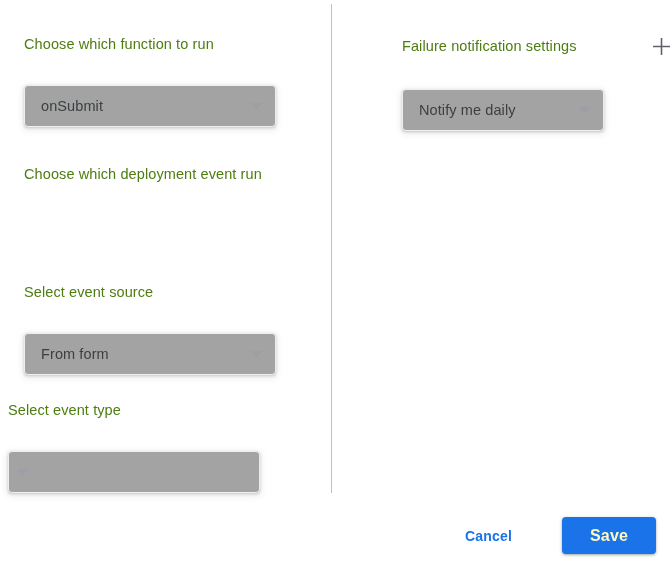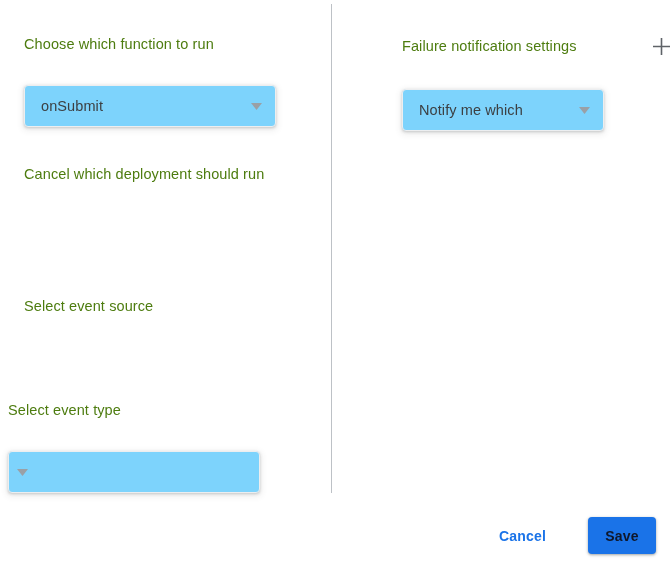--- a/index.html
+++ b/index.html
@@ -49,21 +49,21 @@
     line-height: 20px;
     letter-spacing: 0.1px;
     white-space: nowrap;
   }
 
   
   .select-control {
     position: relative;
     box-sizing: border-box;
     height: 42px;
-    background: #7dd3fc;
+    background: #a3a3a3;
     border: 1px solid #eceef0;
     border-radius: 4px;
     box-shadow: 0 1px 3px 0 rgba(60,64,67,0.26), 0 2px 6px 2px rgba(60,64,67,0.08);
     display: flex;
     align-items: center;
     cursor: pointer;
     user-select: none;
   }
   .select-value {
     flex: 1 1 auto;
@@ -82,21 +82,21 @@
     display: flex;
     align-items: center;
     justify-content: center;
     margin-right: 6px;
   }
   .select-arrow svg { display: block; }
 
   
   .group-function   { left: 24px; top: 34px;  width: 252px; }
   .group-deployment { left: 24px; top: 164px; width: 252px; }
-  .group-source     { left: 24px; top: 296px; width: 252px; }
+  .group-source     { left: 24px; top: 282px; width: 252px; }
   .group-type       { left: 8px; top: 400px; width: 252px; }
   .column-left .select-control { margin-top: 31px; width: 252px; }
 
   
   .group-notification { left: 70px; top: 34px; width: 285px; }
   .notification-header {
     display: flex;
     align-items: center;
     width: 285px;
   }
@@ -117,45 +117,45 @@
   .add-notification-button svg { display: block; }
   .column-right .select-control { margin-top: 31px; width: 202px; }
 
   
   .action-bar {
     position: absolute;
     right: 15px;
     top: 517px;
     display: flex;
     align-items: center;
-    gap: 4px;
+    gap: 12px;
   }
   .cancel-button {
     background: none;
     border: none;
     font-family: "Liberation Sans", sans-serif;
     font-size: 14px;
     font-weight: bold;
     color: #1a73e8;
     letter-spacing: 0.2px;
     padding: 10px 12px;
     border-radius: 4px;
     cursor: pointer;
     margin-right: 26px;
   }
   .save-button {
     background: #1a73e8;
     border: none;
     border-radius: 4px;
     font-family: "Liberation Sans", sans-serif;
-    font-size: 14px;
+    font-size: 16px;
     font-weight: bold;
-    color: #0f172a;
+    color: #fef9c3;
     letter-spacing: 0.2px;
-    width: 68px;
+    width: 94px;
     height: 37px;
     cursor: pointer;
     box-shadow: 0 1px 2px 0 rgba(60,64,67,0.30), 0 1px 3px 1px rgba(60,64,67,0.15);
   }
 </style>
 </head>
 <body>
 
 <div id="page-root">
 
@@ -169,25 +169,33 @@
         <span class="select-value">onSubmit</span>
         <span class="select-arrow">
           <svg width="11" height="7" viewBox="0 0 11 7" aria-hidden="true">
             <path d="M0 0 L11 0 L5.5 7 Z" fill="#9aa0a6"></path>
           </svg>
         </span>
       </div>
     </div>
 
     <div class="field-group group-deployment">
-      <div class="field-label">Cancel which deployment should run</div>
+      <div class="field-label">Choose which deployment event run</div>
     </div>
 
     <div class="field-group group-source">
       <div class="field-label">Select event source</div>
+      <div class="select-control">
+        <span class="select-value">From form</span>
+        <span class="select-arrow">
+          <svg width="11" height="7" viewBox="0 0 11 7" aria-hidden="true">
+            <path d="M0 0 L11 0 L5.5 7 Z" fill="#9aa0a6"></path>
+          </svg>
+        </span>
+      </div>
     </div>
 
     <div class="field-group group-type">
       <div class="field-label">Select event type</div>
       <div class="select-control">
         <span class="select-arrow">
           <svg width="11" height="7" viewBox="0 0 11 7" aria-hidden="true">
             <path d="M0 0 L11 0 L5.5 7 Z" fill="#9aa0a6"></path>
           </svg>
         </span>
@@ -203,21 +211,21 @@
         <div class="field-label">Failure notification settings</div>
         <button class="add-notification-button">
           <span>
             <svg width="19" height="19" viewBox="0 0 19 19" aria-hidden="true">
               <path d="M9.5 1 L9.5 18 M1 9.5 L18 9.5" stroke="#5f6368" stroke-width="1.6"></path>
             </svg>
           </span>
         </button>
       </div>
       <div class="select-control">
-        <span class="select-value">Notify me which</span>
+        <span class="select-value">Notify me daily</span>
         <span class="select-arrow">
           <svg width="11" height="7" viewBox="0 0 11 7" aria-hidden="true">
             <path d="M0 0 L11 0 L5.5 7 Z" fill="#9aa0a6"></path>
           </svg>
         </span>
       </div>
     </div>
 
   </div>
 

